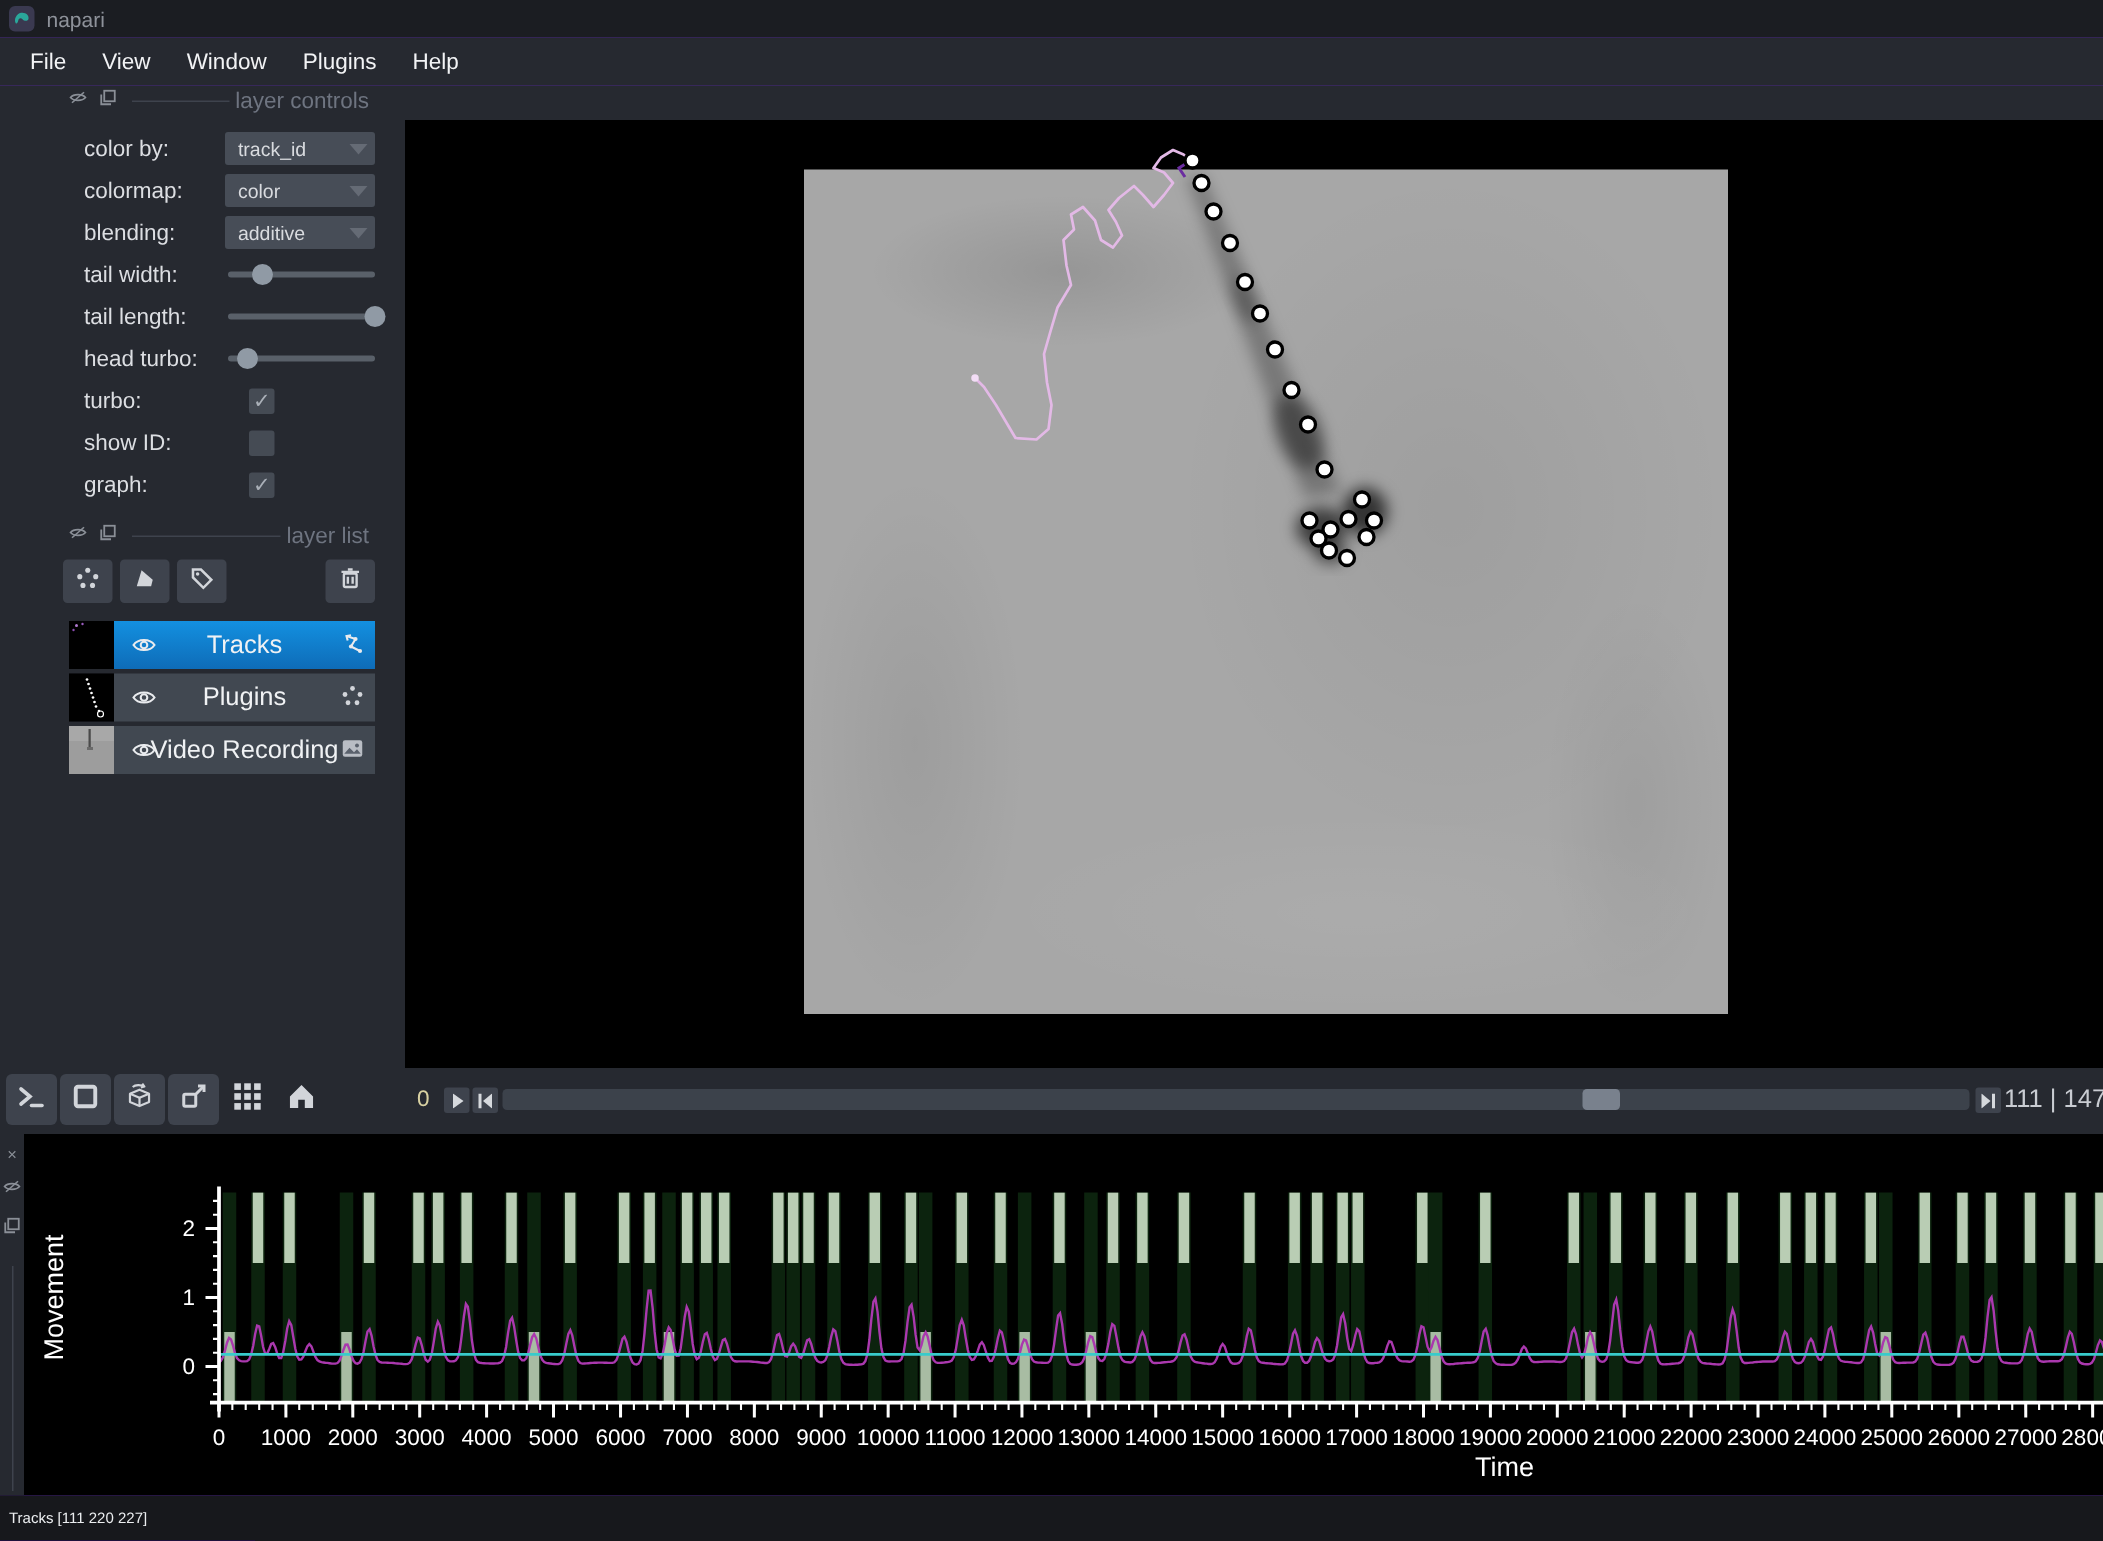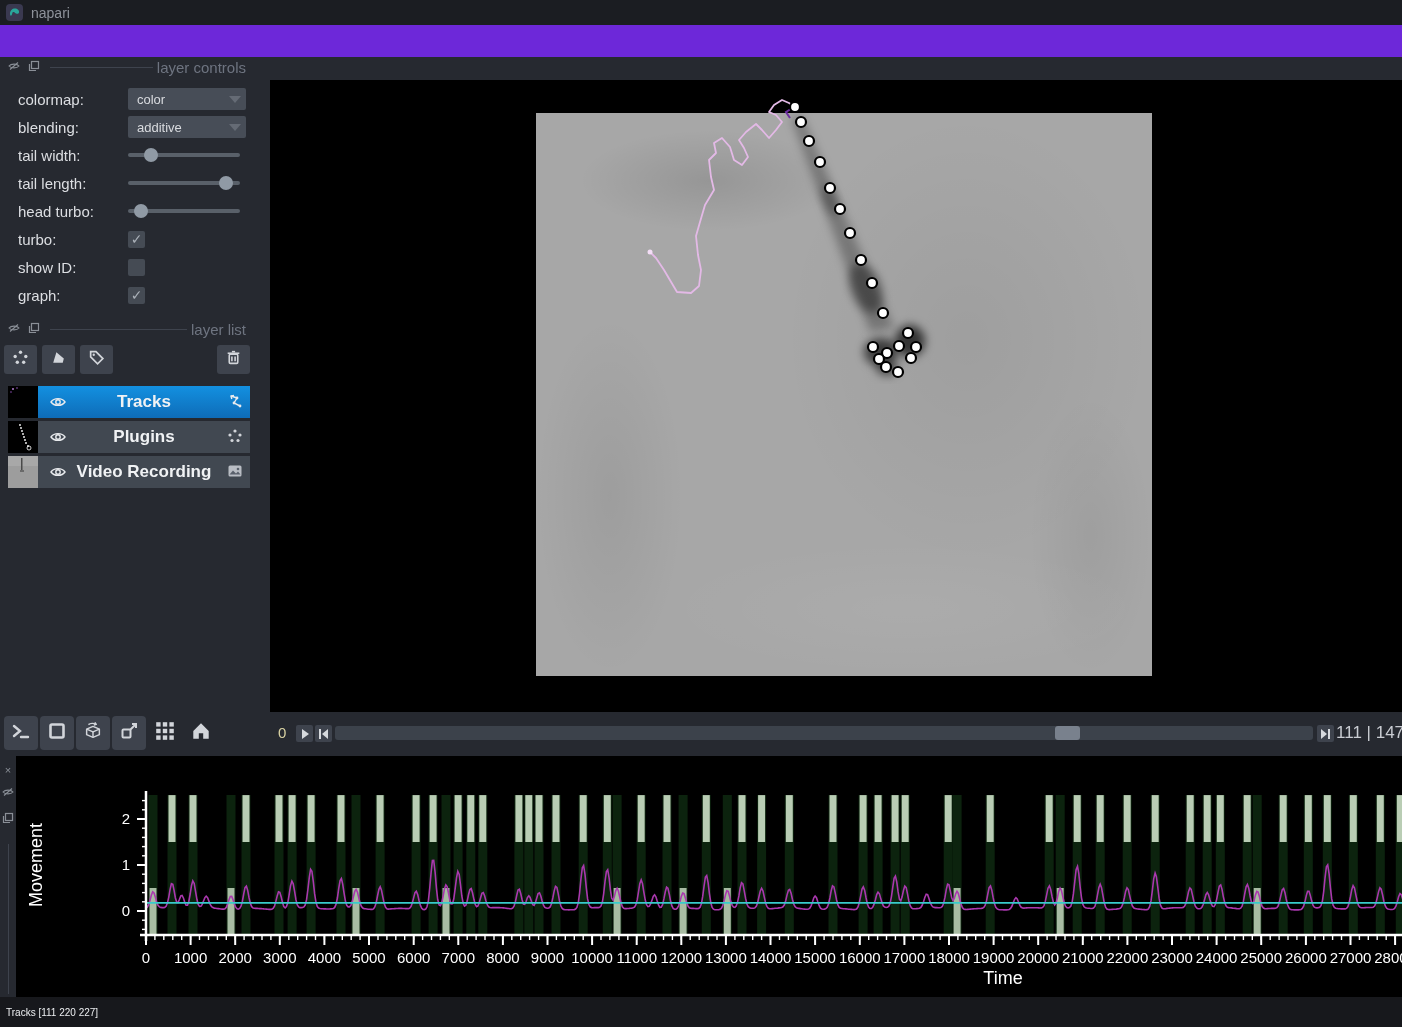--- a/index.html
+++ b/index.html
@@ -11,21 +11,21 @@
   .titlebar { position:absolute; left:0; top:0; width:1402px; height:25px; background:#1b1d22; display:flex; align-items:center; }
   .titlebar .logo { width:17px; height:17px; border-radius:4px; margin:0 8px 0 6px; background:#3a3950; position:relative; overflow:hidden; }
   .titlebar .logo svg { position:absolute; left:0; top:0; }
   .titlebar .title { color:#8e929a; font-size:14px; }
 
   
   .menubar { position:absolute; left:0; top:25px; width:1402px; height:32px; background:#262930; display:flex; align-items:center; padding-left:8px; }
   .menu-item { color:#f2f3f5; font-size:15px; padding:4px 12px; cursor:default; }
 
   
-  .left-panel { position:absolute; left:0; top:57px; width:266px; height:699px; background:#262930; }
+  .left-panel { position:absolute; left:0; top:57px; width:266px; height:699px; background:#262930;padding-left:38px; }
   .dock-header { display:flex; align-items:center; height:20px; padding:0 20px 0 8px; }
   .dock-header .dh-icons { display:flex; gap:8px; align-items:center; }
   .dock-header .dh-line { flex:1; height:1px; background:#3e434d; margin:0 4px 0 10px; }
   .dock-header .dh-title { color:#6e7480; font-size:15px; }
 
   .controls { padding:8px 16px 4px 18px; }
   .ctl-row { display:flex; align-items:center; height:28px; }
   .ctl-label { width:110px; color:#dcdee2; font-size:15px; }
   .dropdown { width:118px; height:22px; background:#474d57; border-radius:2px; display:flex; align-items:center; position:relative; }
   .dropdown .dd-value { flex:1; color:#d9dbdf; font-size:13px; padding-left:9px; }
@@ -36,21 +36,21 @@
   .slider .handle { position:absolute; top:2px; width:14px; height:14px; border-radius:50%; background:#909aa5; }
   .slider-value { color:#f0f1f3; font-size:16px; margin-left:10px; }
   .checkbox { width:17px; height:17px; background:#454b54; border-radius:2px; color:#aab0b8; font-size:14px; line-height:16px; text-align:center; }
 
   
   .layerlist-section { margin-top:6px; }
   .ll-buttons { display:flex; padding:6px 16px 8px 4px; gap:5px; }
   .icon-btn { width:33px; height:29px; background:#3e434d; border-radius:3px; display:flex; align-items:center; justify-content:center; }
   .ll-spacer { flex:1; }
   .layer-rows { padding:4px 16px 0 8px; }
-  .layer-row { display:flex; height:32px; margin-bottom:3px;font-weight:bold; }
+  .layer-row { display:flex; height:32px; margin-bottom:3px; }
   .layer-thumb { width:30px; height:32px; flex:none; position:relative; overflow:hidden; background:#000; }
   .layer-body { flex:1; position:relative; background:#414851; display:flex; align-items:center; justify-content:center; }
   .layer-body.selected { background:linear-gradient(#1390e0,#0e6cb8); }
   .layer-eye { position:absolute; left:11px; top:7px; }
   .layer-name { color:#f0f2f4; font-size:17px; }
   .layer-type-icon { position:absolute; right:7px; top:7px; }
 
   
   .viewer-toolbar { position:absolute; left:4px; bottom:6px; display:flex; gap:2px; align-items:center; }
   .vt-btn { width:34px; height:34px; border-radius:4px; display:flex; align-items:center; justify-content:center; }
@@ -94,20 +94,27 @@
 
   <div class="titlebar">
     <div class="logo">
       <svg width="17" height="17" viewBox="0 0 17 17">
         <path d="M4.5 11.5 C3 9 5 5 8 4.5 C11 4 13.5 6 13 8.5 C12.6 10.5 10 10 9 8.8 C8 7.6 6.5 8 6.2 9.5 C6 10.8 5.2 12.2 4.5 11.5 Z" fill="#2aa79b"></path>
       </svg>
     </div>
     <span class="title">napari</span>
   </div>
 
+  <div class="menubar">
+      <div class="menu-item">File</div>
+      <div class="menu-item">View</div>
+      <div class="menu-item">Window</div>
+      <div class="menu-item">Plugins</div>
+      <div class="menu-item">Help</div>
+    </div>
 
   <div class="left-panel">
     <div class="dock-header">
       <span class="dh-icons">
         <span><svg width="12" height="12" viewBox="0 0 12 12">
               <g stroke="#8a8f97" stroke-width="1.1" fill="none">
                 <path d="M1 6 C3 3.5 9 3.5 11 6 C9 8.5 3 8.5 1 6 Z"></path>
                 <line x1="2" y1="9.5" x2="10" y2="2.5"></line>
               </g>
             </svg></span>
@@ -116,20 +123,29 @@
                 <rect x="3.5" y="1.5" width="7" height="7"></rect>
                 <path d="M1.5 4 V10.5 H8"></path>
               </g>
             </svg></span>
       </span>
       <span class="dh-line"></span>
       <span class="dh-title">layer controls</span>
     </div>
 
     <div class="controls">
+        <div class="ctl-row">
+          <span class="ctl-label">color by:</span>
+          <div class="dropdown">
+            <span class="dd-value">track_id</span>
+            <span class="dd-arrow">
+              <span></span>
+            </span>
+          </div>
+        </div>
         <div class="ctl-row">
           <span class="ctl-label">colormap:</span>
           <div class="dropdown">
             <span class="dd-value">color</span>
             <span class="dd-arrow">
               <span></span>
             </span>
           </div>
         </div>
         <div class="ctl-row">

